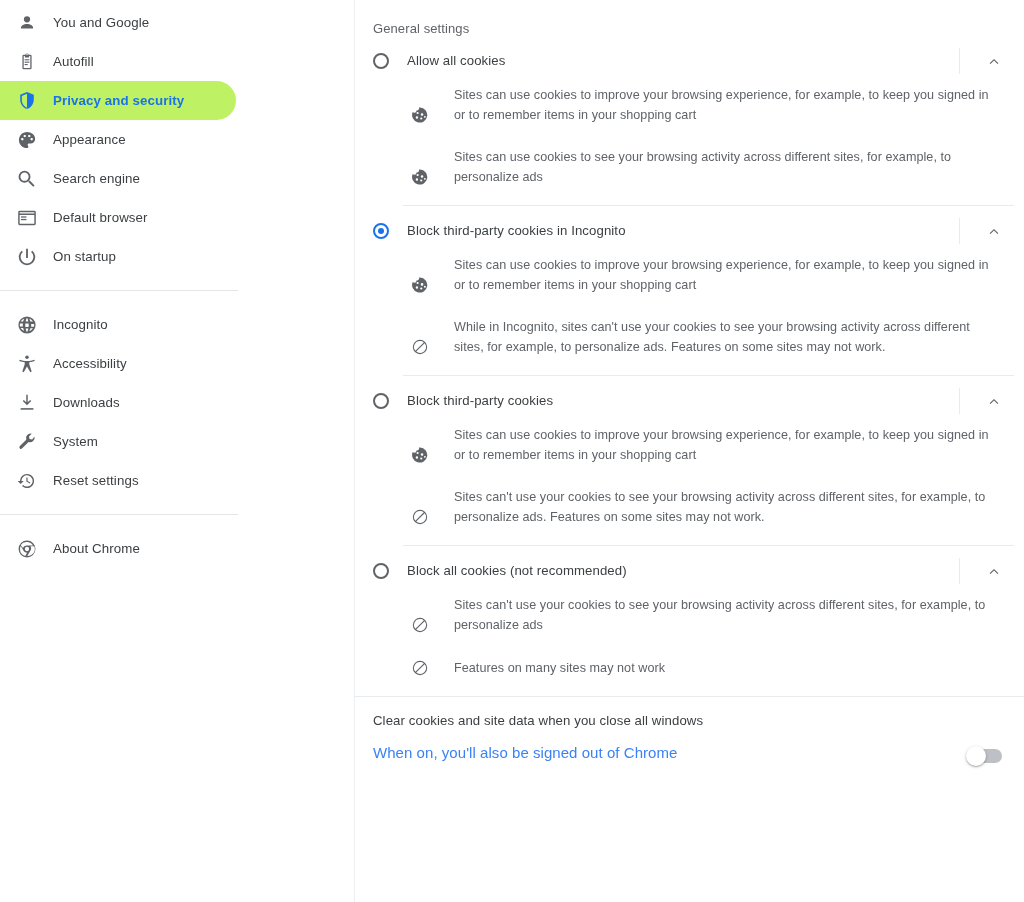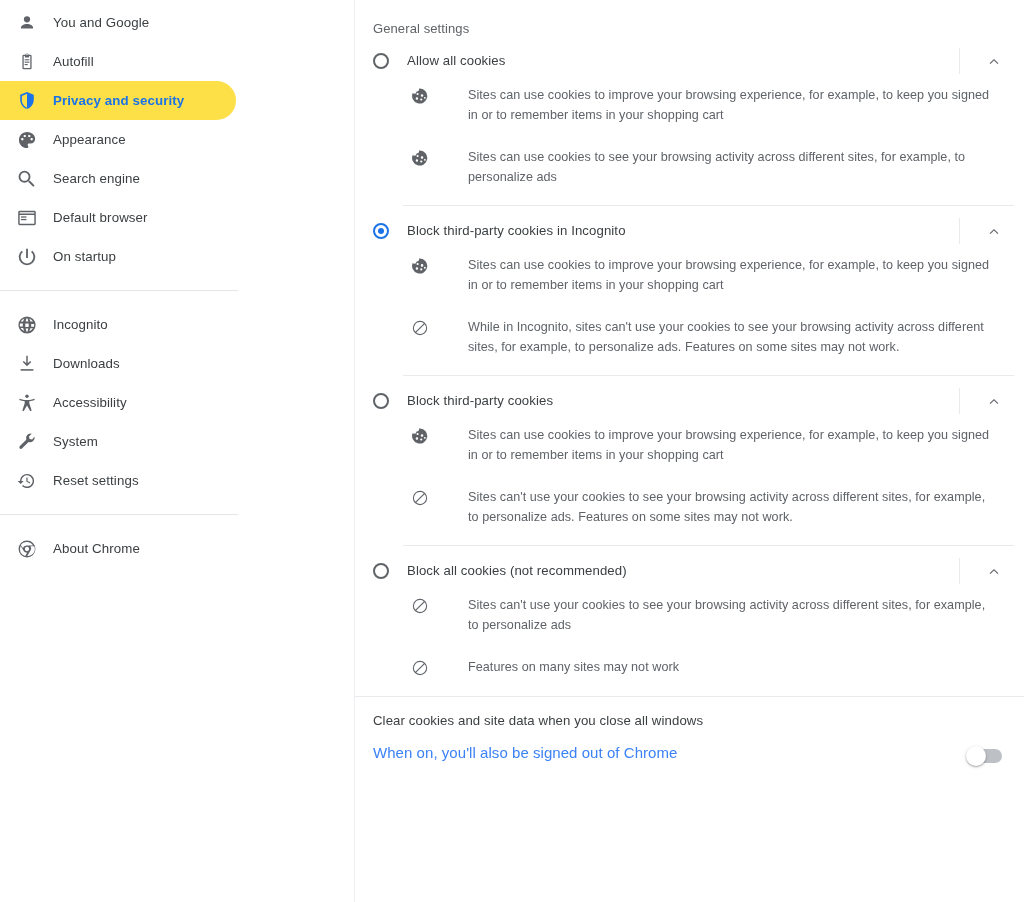--- a/index.html
+++ b/index.html
@@ -34,21 +34,21 @@
   }
   .nav-item .ico svg { display: block; }
   .nav-item .lbl {
     margin-left: 15px;
     font-size: 13.3px;
     color: #3c4043;
     letter-spacing: .1px;
     white-space: nowrap;
   }
   .nav-item.selected {
-    background: #fde047;
+    background: #bef264;
     border-top-right-radius: 20px;
     border-bottom-right-radius: 20px;
     width: 236px;
   }
   .nav-item.selected .ico { color: #1a73e8; }
   .nav-item.selected .lbl { color: #1a73e8; font-weight: bold; }
   .nav-item .ext-ico {
     margin-left: 13px; width: 14px; height: 14px; color: #5f6368;
   }
   .side-divider {
@@ -109,24 +109,23 @@
     cursor: pointer;
   }
   .chev-sep {
     position: absolute; left: 604px; top: 12px;
     width: 1px; height: 26px; background: #e8eaed;
   }
   .chev { width: 18px; height: 18px; color: #5f6368; }
 
   .bullets { padding: 0 0 14px 0; position: relative; }
   .bullet {
-    display: flex; align-items: flex-start;
+    display: flex; align-items: flex-end;
     padding: 0 26px 0 55px;
     margin-bottom: 22px;
-    gap: 14px;
   }
   .bullet:last-child { margin-bottom: 4px; }
   .bullet .bico {
     flex: 0 0 20px; width: 20px; height: 20px;
     color: #5f6368; margin-top: 1px;
   }
   .bullet .btxt {
     margin-left: 24px;
     font-size: 12.6px;
     line-height: 20px;
@@ -243,34 +242,34 @@
         <span class="ico">
           <svg viewBox="0 0 24 24" width="100%" height="100%" fill="currentColor">
             <path d="M12 2.6a9.4 9.4 0 1 0 0 18.8 9.4 9.4 0 0 0 0-18.8zm6.5 5.6h-2.77a14.7 14.7 0 0 0-1.3-3.35 7.85 7.85 0 0 1 4.07 3.35zM12 4.2c.62.9 1.1 1.9 1.43 3.99h-2.86C10.9 6.1 11.38 5.1 12 4.2zM4.35 13.6a7.8 7.8 0 0 1 0-3.2h3.17a16.2 16.2 0 0 0-.13 1.6c0 .55.05 1.08.13 1.6H4.35zm.65 1.6h2.77c.3 1.18.74 2.3 1.3 3.35a7.85 7.85 0 0 1-4.07-3.35zm2.77-7H5a7.85 7.85 0 0 1 4.07-3.35A14.7 14.7 0 0 0 7.77 8.2zM12 19.8c-.62-.9-1.1-1.9-1.43-3.99h2.86c-.33 2.09-.81 3.09-1.43 3.99zm1.74-5.6h-3.48A14.6 14.6 0 0 1 10.1 12c0-.55.06-1.08.16-1.6h3.48c.1.52.16 1.05.16 1.6 0 .55-.06 1.08-.16 1.6zm.69 4.75c.56-1.05 1-2.17 1.3-3.35h2.77a7.85 7.85 0 0 1-4.07 3.35zm2.05-4.95c.08-.52.13-1.05.13-1.6 0-.55-.05-1.08-.13-1.6h3.17a7.8 7.8 0 0 1 0 3.2h-3.17z"></path>
           </svg>
         </span>
         <span class="lbl">Incognito</span>
       </div>
       <div class="nav-item">
         <span class="ico">
           <svg viewBox="0 0 24 24" width="100%" height="100%" fill="currentColor">
+            <circle cx="12" cy="4.6" r="1.9"></circle>
+            <path d="M20 7.3c-2.3.9-5 1.4-8 1.4s-5.7-.5-8-1.4l-.5 1.5c1.8.7 3.8 1.2 6 1.4v2.1L6.9 20.3l1.5.6L12 14.6l3.6 6.3 1.5-.6-2.6-8v-2.1c2.2-.2 4.2-.7 6-1.4L20 7.3z"></path>
+          </svg>
+        </span>
+        <span class="lbl">Accessibility</span>
+      </div>
+      <div class="nav-item">
+        <span class="ico">
+          <svg viewBox="0 0 24 24" width="100%" height="100%" fill="currentColor">
             <path d="M11.2 3v8.3L8.5 8.6 7.4 9.8 12 14.4l4.6-4.6-1.1-1.2-2.7 2.7V3h-1.6z"></path>
             <rect x="5" y="17.6" width="14" height="1.7"></rect>
           </svg>
         </span>
         <span class="lbl">Downloads</span>
-      </div>
-      <div class="nav-item">
-        <span class="ico">
-          <svg viewBox="0 0 24 24" width="100%" height="100%" fill="currentColor">
-            <circle cx="12" cy="4.6" r="1.9"></circle>
-            <path d="M20 7.3c-2.3.9-5 1.4-8 1.4s-5.7-.5-8-1.4l-.5 1.5c1.8.7 3.8 1.2 6 1.4v2.1L6.9 20.3l1.5.6L12 14.6l3.6 6.3 1.5-.6-2.6-8v-2.1c2.2-.2 4.2-.7 6-1.4L20 7.3z"></path>
-          </svg>
-        </span>
-        <span class="lbl">Accessibility</span>
       </div>
       <div class="nav-item">
         <span class="ico">
           <svg viewBox="0 0 24 24" width="100%" height="100%" fill="currentColor">
             <path d="M20.2 6.1a5 5 0 0 1-6.5 5.9L6.5 19.2a1.8 1.8 0 0 1-2.5-2.5l7.2-7.2a5 5 0 0 1 5.9-6.5l-2.9 2.9.55 2.85 2.85.55 2.6-3.2z"></path>
           </svg>
         </span>
         <span class="lbl">System</span>
       </div>
       <div class="nav-item">

